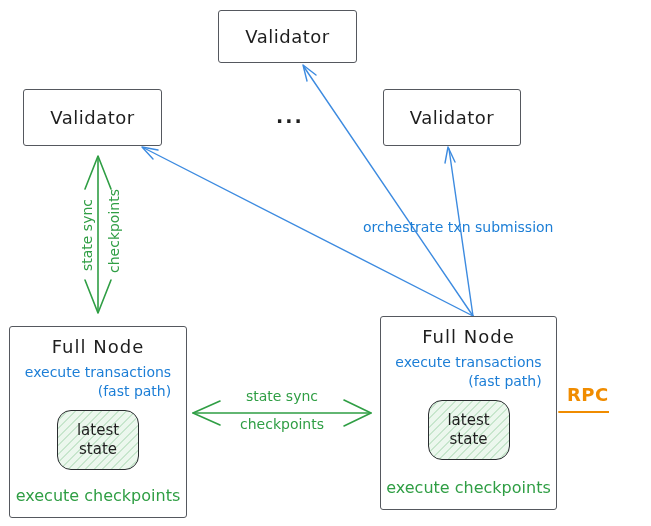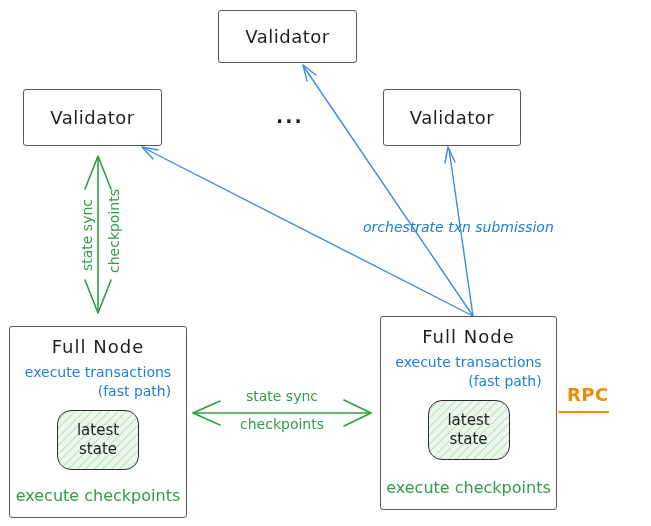--- a/index.html
+++ b/index.html
@@ -87,21 +87,21 @@
     margin-top: auto;
     font-size: 16px;
     color: var(--green, #2f9e44);
   }
   .lbl {
     position: absolute;
     z-index: 3;
     white-space: nowrap;
   }
   .lbl-green { color: var(--green, #2f9e44); font-size: 14px; }
-  .lbl-blue { color: var(--blue-text, #1c7ed6); font-size: 14px; font-style: italic; }
+  .lbl-blue { color: var(--blue-text, #1c7ed6); font-size: 14px; }
   .lbl-orange { color: var(--orange, #f08c00); font-size: 18px; font-weight: bold; letter-spacing: 0.5px; }
   .ellipsis {
     font-size: 19px;
     font-weight: bold;
     letter-spacing: 2px;
     color: var(--text, #1e1e1e);
   }
   .vert { transform: rotate(-90deg); transform-origin: center center; }
   .hlabel { text-align: center; width: 180px; }
 </style>

